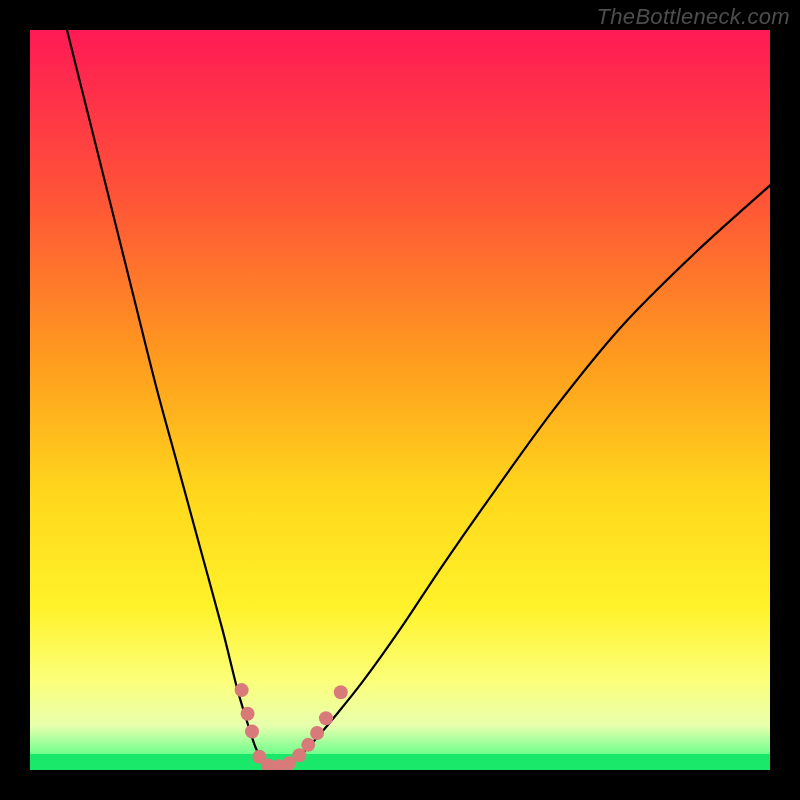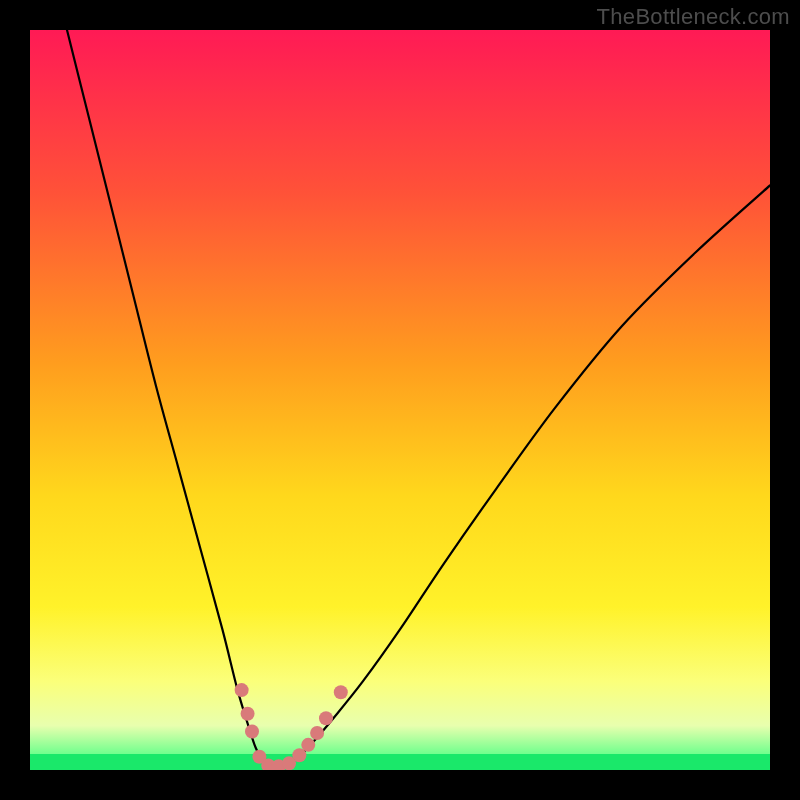--- a/index.html
+++ b/index.html
@@ -9,20 +9,21 @@
     height: 800px;
     overflow: hidden;
     background: #000;
     font-family: Arial, Helvetica, sans-serif;
   }
   .stage {
     position: relative;
     width: 800px;
     height: 713px;
     background: #000;
+    font-style: italic;
   }
   .plot-area {
     position: absolute;
     left: 30px;
     top: 30px;
     width: 740px;
     height: 740px;
     overflow: hidden;
   }
   .gradient-bg {

